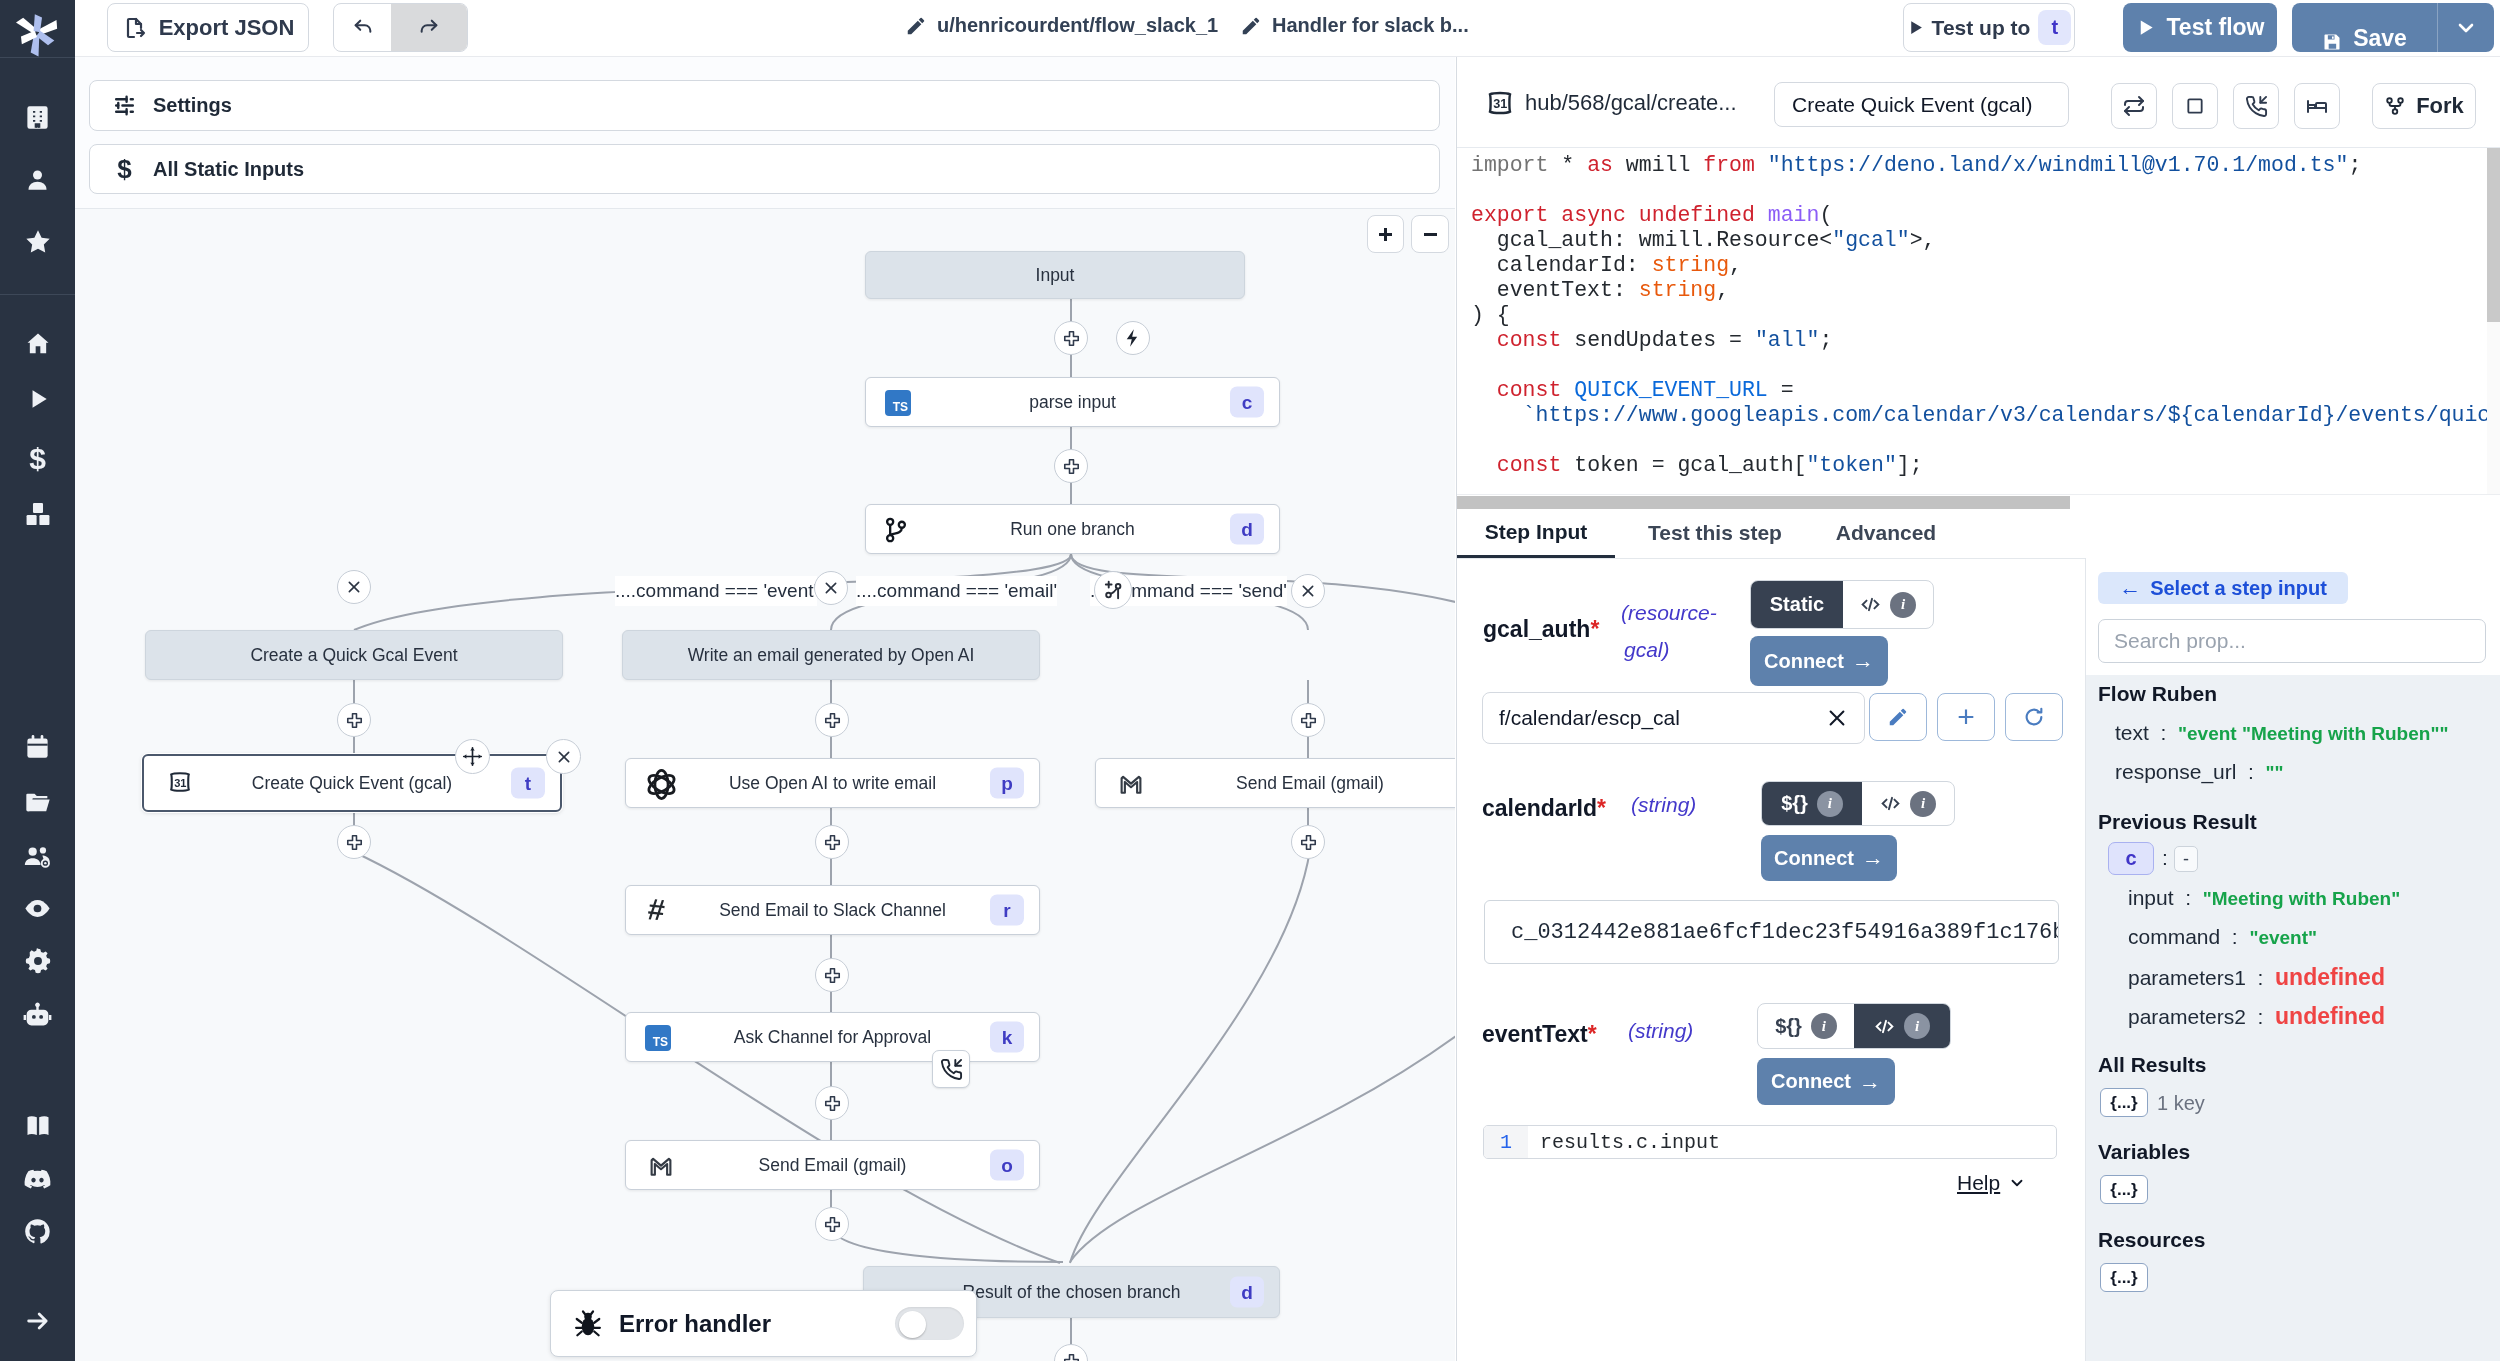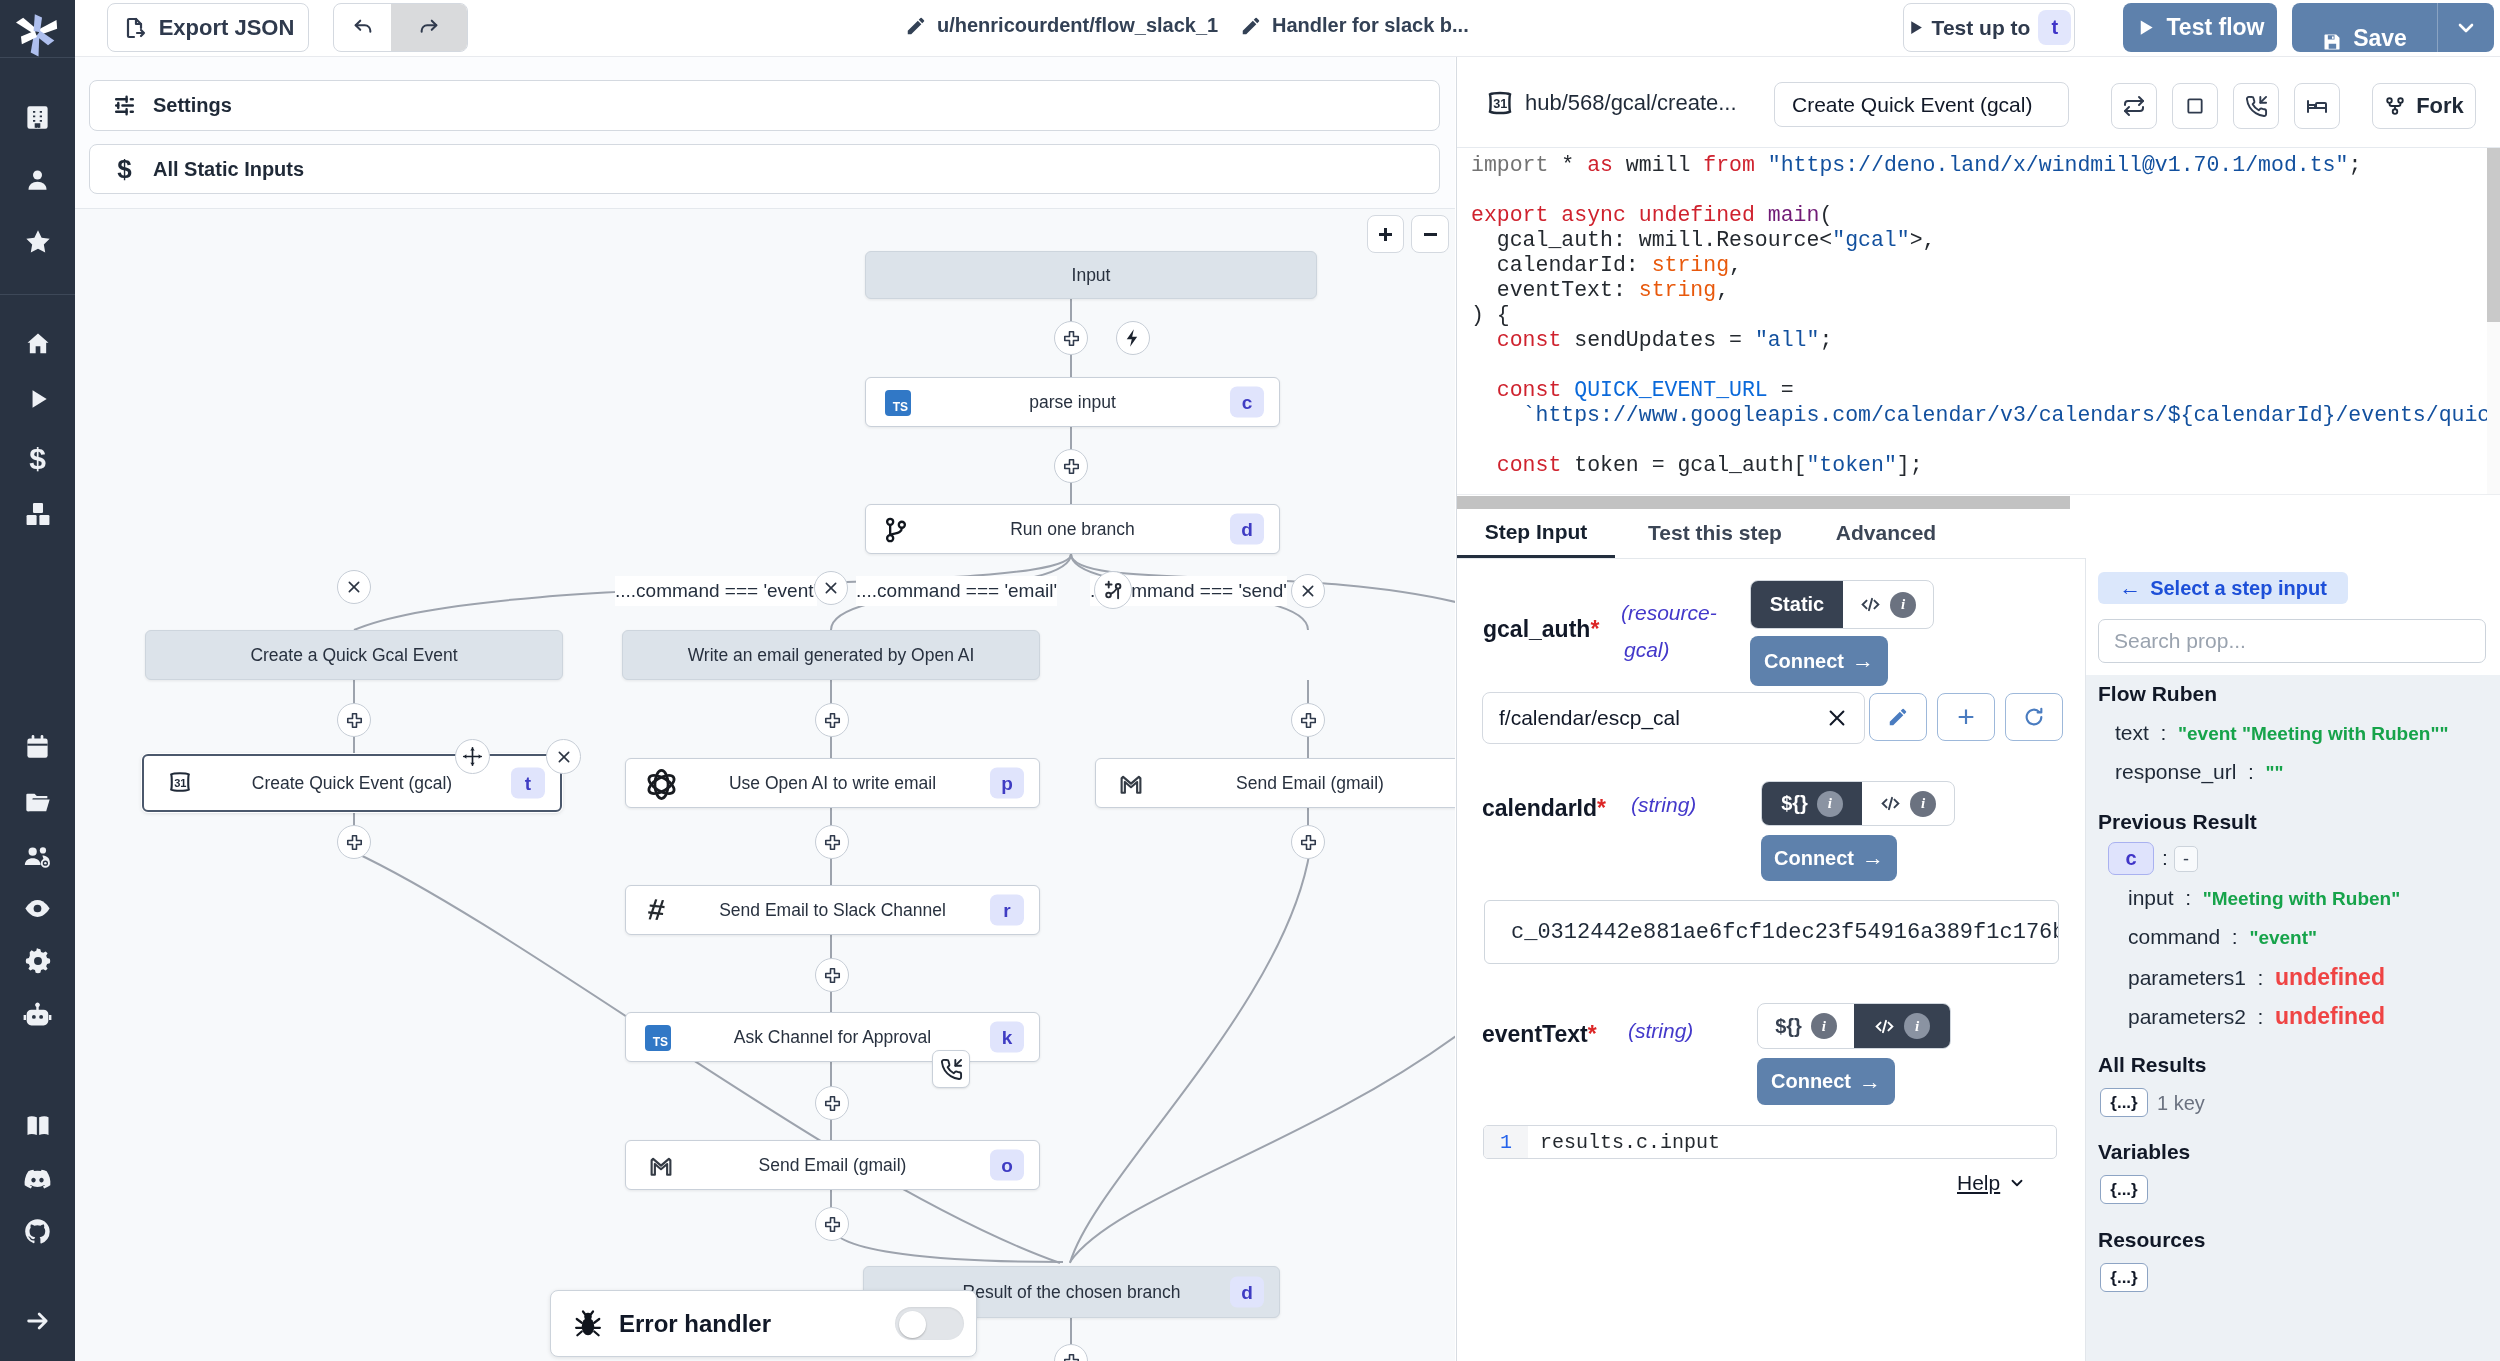--- a/index.html
+++ b/index.html
@@ -87,21 +87,21 @@
           <path d="M1 6h13v3H1z" fill="#1b222e"></path>
           <path d="M6 1h3v13H6z" fill="#1b222e"></path>
         </svg>
       </div>
     <div class="a btn" style="left:1336px;top:158px;width:38px;height:38px;border-radius:8px">
         <svg width="15" height="15" viewBox="0 0 15 15">
           <path d="M1 6h13v3H1z" fill="#1b222e"></path>
         </svg>
       </div>
 
-    <div class="a node gnode" style="left:790px;top:194px;width:452px;height:48px">
+    <div class="a node gnode" style="left:790px;top:194px;width:380px;height:48px">
         <div class="ntext">Input</div>
       </div>
     <div class="a circ" style="left:979px;top:264px;width:34px;height:34px">
         <svg width="19" height="19" viewBox="0 0 24 24" stroke="#303a4c" stroke-width="2" fill="none" stroke-linejoin="round">
           <path d="M9.5 3.5h5v6h6v5h-6v6h-5v-6h-6v-5h6z"></path>
         </svg>
       </div>
     <div class="a circ" style="left:1041px;top:264px;width:34px;height:34px">
         <svg width="20" height="20" viewBox="0 0 24 24" fill="#1b222e">
           <path d="M13 1.5L4.5 13.5h6l-2 9 8.5-12h-6l2-9z"></path>
@@ -522,21 +522,21 @@
       </div>
     <div class="a tb-ic" style="left:915px;top:26px;width:104px;height:46px;gap:10px;font-weight:700;font-size:22px;color:#1f2937"><svg width="22" height="22" viewBox="0 0 24 24" fill="none" stroke="#1f2937" stroke-width="2">
           <circle cx="6" cy="6" r="2.5"></circle>
           <circle cx="18" cy="6" r="2.5"></circle>
           <circle cx="12" cy="18" r="2.5"></circle>
           <path d="M6 8.5v1A2.5 2.5 0 008.5 12h7A2.5 2.5 0 0018 9.5v-1M12 12v3.5"></path>
         </svg>Fork</div>
 
     <div class="a mono" style="left:14px;top:96px;font-size:21.5px;line-height:25px;white-space:pre;color:#24292f"><span style="color:#737373">import</span> * <span style="color:#cf222e">as</span> wmill <span style="color:#cf222e">from</span> <span style="color:#12509e">"https://deno.land/x/windmill@v1.70.1/mod.ts"</span>;
 
-<span style="color:#cf222e">export</span> <span style="color:#cf222e">async</span> <span style="color:#cf222e">undefined</span> <span style="color:#701a75">main</span>(
+<span style="color:#cf222e">export</span> <span style="color:#cf222e">async</span> <span style="color:#cf222e">undefined</span> <span style="color:#8b5cf6">main</span>(
   gcal_auth: wmill.Resource&lt;<span style="color:#12509e">"gcal"</span>&gt;,
   calendarId: <span style="color:#e8590c">string</span>,
   eventText: <span style="color:#e8590c">string</span>,
 ) {
   <span style="color:#cf222e">const</span> sendUpdates = <span style="color:#12509e">"all"</span>;
 
   <span style="color:#cf222e">const</span> <span style="color:#0a69da">QUICK_EVENT_URL</span> =
     <span style="color:#12509e">`https://www.googleapis.com/calendar/v3/calendars/${calendarId}/events/quickAdd</span>
 
   <span style="color:#cf222e">const</span> token = gcal_auth[<span style="color:#12509e">"token"</span>];</div>

